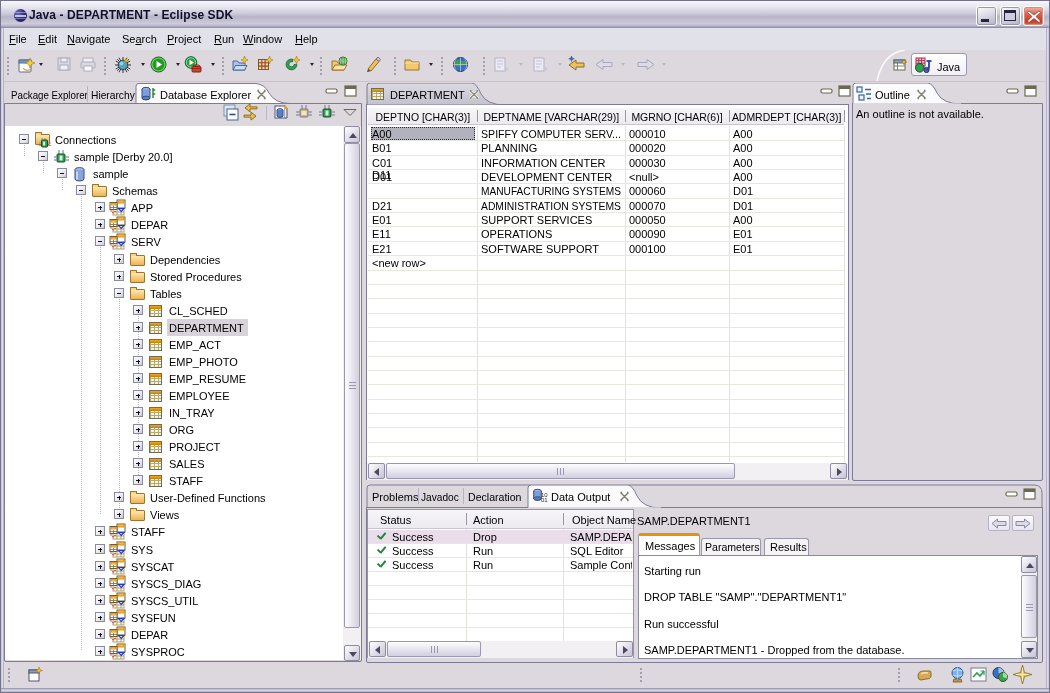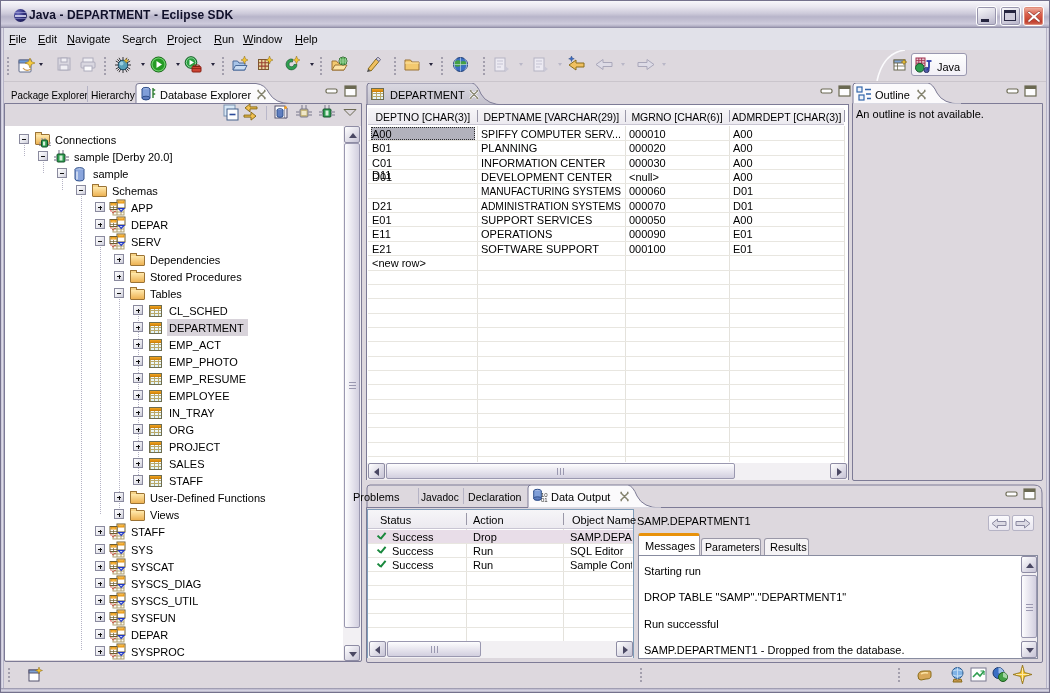--- a/index.html
+++ b/index.html
@@ -733,21 +733,21 @@
   </svg>
 <div class="tx" style="left:856px;top:107px">An outline is not available.</div>
 <div style="position:absolute;left:366px;top:507px;width:677px;height:156px;background:#ddd8de;border:1px solid #7d7b96;border-radius:0 0 2px 2px"></div>
 <svg class="ab" style="left:366px;top:484px" width="677px" height="24" viewBox="0 0 677 24">
     <path d="M1 24 L1 4 Q1 1 4 1 L668 1 Q676 1 676 9 L676 24" fill="none" stroke="#7d7b96"></path>
   </svg>
 <svg class="ab" style="left:527px;top:485px" width="135" height="23" viewBox="0 0 135 23">
     <path d="M101 0 L4 0 Q1 0 1 3 L1 23 L134 23 Q116 23 110 11 Q106 1 101 0 Z" fill="#fbfafc" stroke="#7d7b96"></path>
     <path d="M1 23 L134 23" stroke="#fbfafc"></path>
   </svg>
-<div class="tx" style="left:353px;top:490px">Problems</div>
+<div class="tx" style="left:372px;top:490px">Problems</div>
 <div class="tx" style="left:421px;top:490px;transform:scaleX(.92);transform-origin:0 0">Javadoc</div>
 <div class="tx" style="left:468px;top:490px;transform:scaleX(.96);transform-origin:0 0">Declaration</div>
 <div style="position:absolute;left:418px;top:488px;width:1px;height:16px;background:#b5b3c5"></div>
 <div style="position:absolute;left:463px;top:488px;width:1px;height:16px;background:#b5b3c5"></div>
 <svg class="ab" style="left:532px;top:488px" width="16" height="16" viewBox="0 0 16 16">
     <ellipse cx="5.5" cy="3" rx="3.8" ry="1.7" fill="#9fb6e4" stroke="#30508c"></ellipse>
     <path d="M1.7 3 L1.7 10.5 A3.8 1.7 0 0 0 9.3 10.5 L9.3 3" fill="#7f9ed8" stroke="#30508c"></path>
     <ellipse cx="5.5" cy="10.5" rx="3.8" ry="1.7" fill="#5f7ec0" stroke="#30508c"></ellipse>
     <text x="9" y="9" font-size="6" fill="#333" font-family="Liberation Sans">10</text>
     <text x="9" y="14" font-size="6" fill="#333" font-family="Liberation Sans">01</text>

